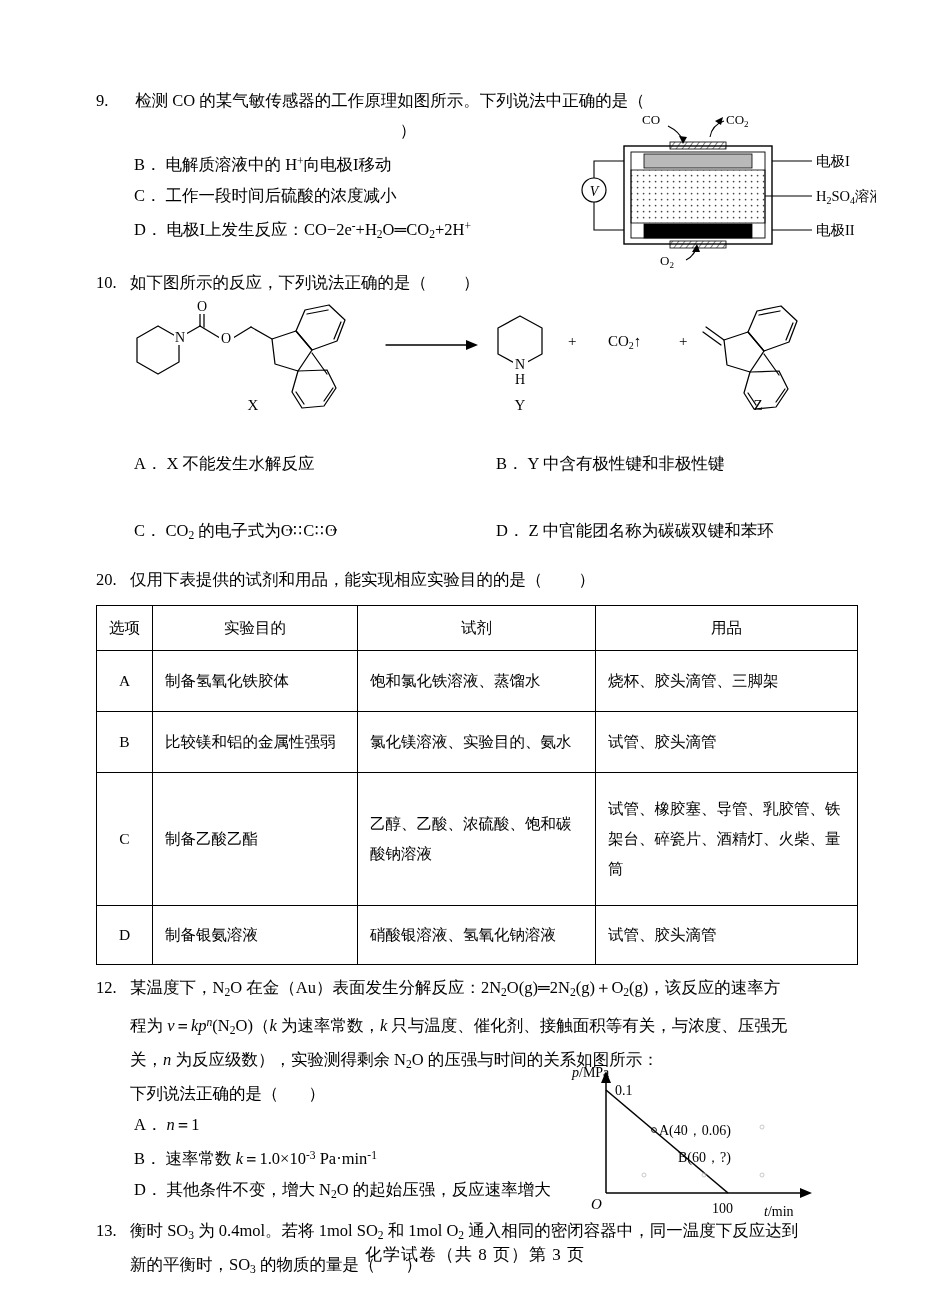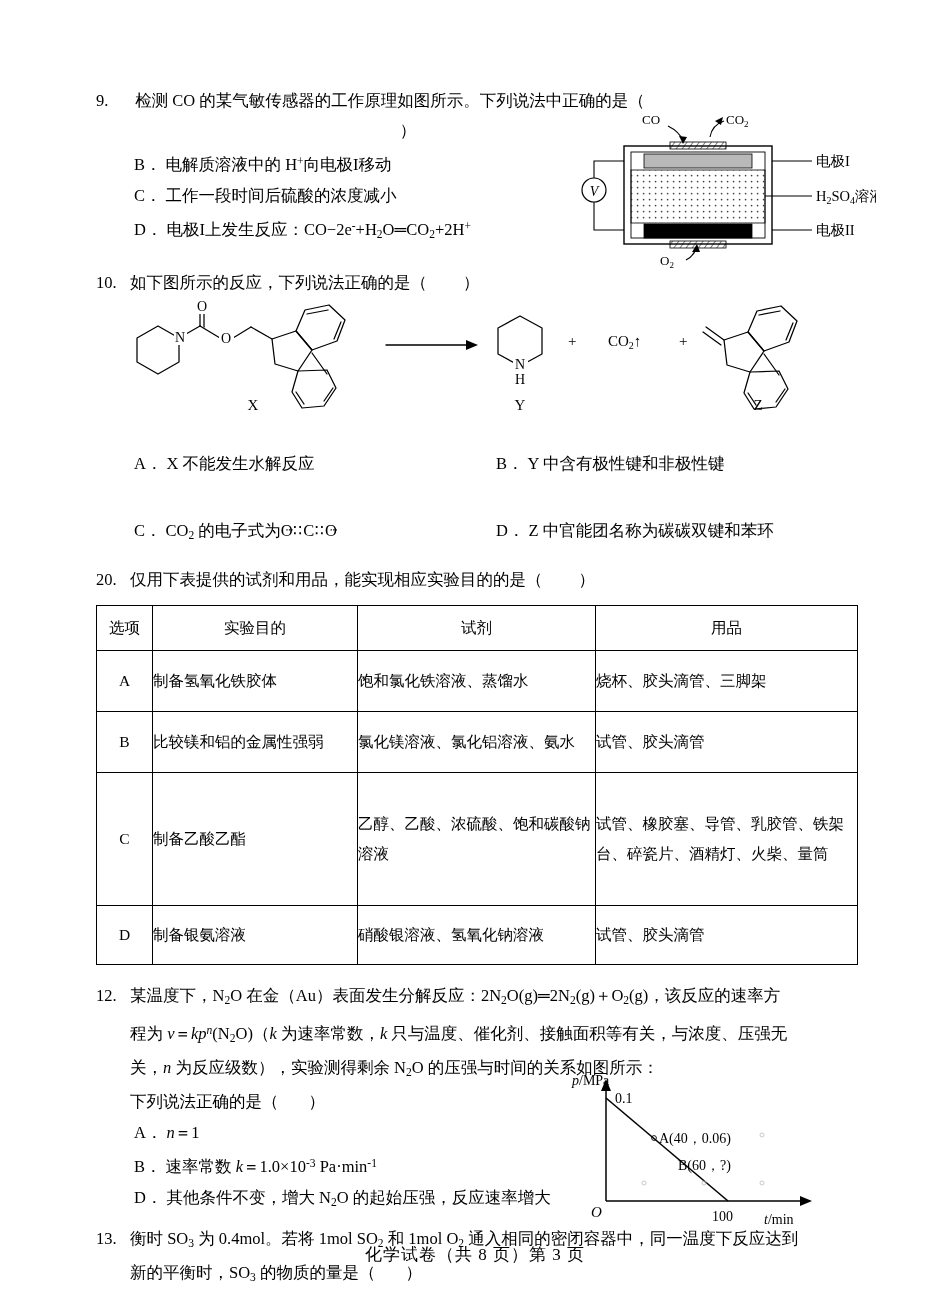--- a/index.html
+++ b/index.html
@@ -70,35 +70,35 @@
   table.exp {
     border-collapse: collapse;
     width: 762px;
     margin-top: 10px;
     table-layout: fixed;
   }
   table.exp td, table.exp th {
     border: 1px solid #000;
     font-size: 15.5px;
     font-weight: normal;
-    padding: 7px 0;
+    padding: 7px 12px;
     vertical-align: middle;
     line-height: 30px;
   }
   table.exp th { text-align: center; }
   table.exp td.c { text-align: center; }
   table.exp .col-opt { width: 56px; }
   table.exp .col-goal { width: 205px; }
   table.exp .col-rea { width: 238px; }
   .row-ab td { height: 46px; }
   .row-c td { height: 118px; }
   .row-d td { height: 44px; }
 
   
-  #q12 { position: relative; margin-top: 16px; }
+  #q12 { position: relative; margin-top: 8px; }
   #q12 .opt { max-width: 520px; }
   .plot-fig {
     position: absolute;
     left: 470px; top: 92px;
     width: 290px; height: 165px;
   }
 
   
   #q13 { margin-top: 6px; }
 
@@ -325,21 +325,21 @@
       <tbody>
         <tr class="row-ab">
           <td class="c">A</td>
           <td>制备氢氧化铁胶体</td>
           <td>饱和氯化铁溶液、蒸馏水</td>
           <td>烧杯、胶头滴管、三脚架</td>
         </tr>
         <tr class="row-ab">
           <td class="c">B</td>
           <td>比较镁和铝的金属性强弱</td>
-          <td>氯化镁溶液、氯化铝溶液、氨水</td>
+          <td>氯化镁溶液、实验目的、氨水</td>
           <td>试管、胶头滴管</td>
         </tr>
         <tr class="row-c">
           <td class="c">C</td>
           <td>制备乙酸乙酯</td>
           <td>乙醇、乙酸、浓硫酸、饱和碳酸钠溶液</td>
           <td>试管、橡胶塞、导管、乳胶管、铁架台、碎瓷片、酒精灯、火柴、量筒</td>
         </tr>
         <tr class="row-d">
           <td class="c">D</td>

